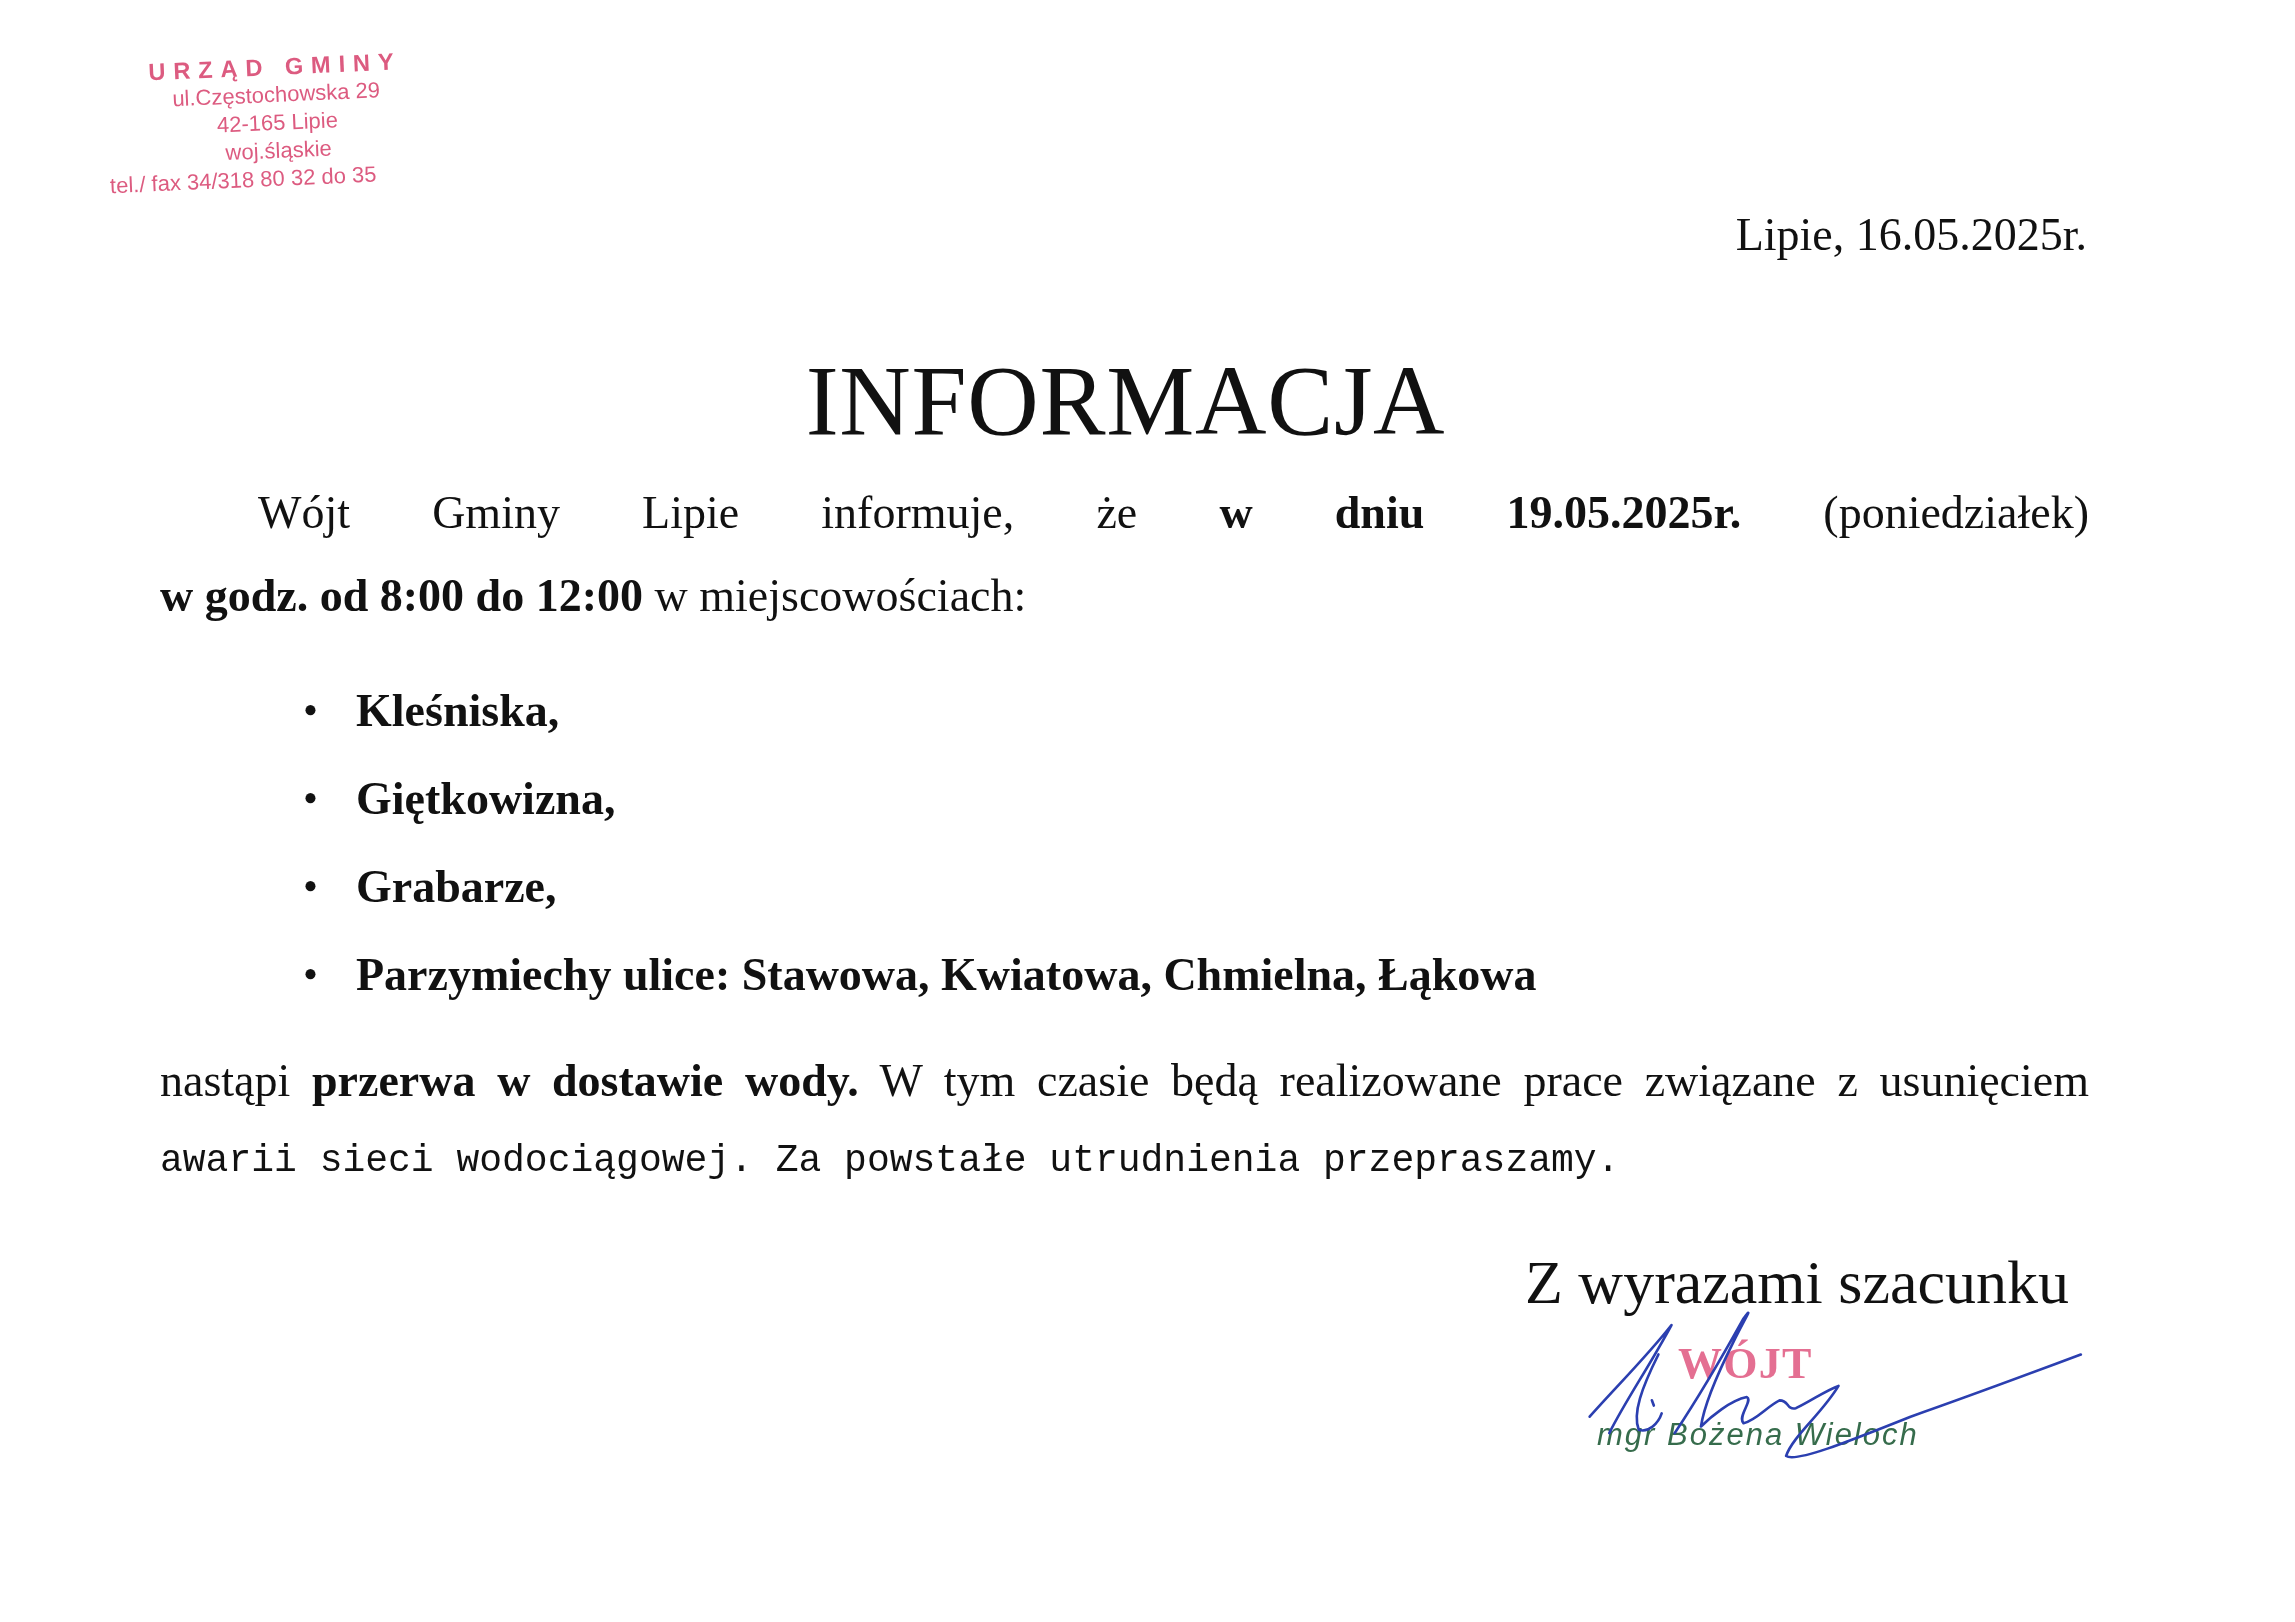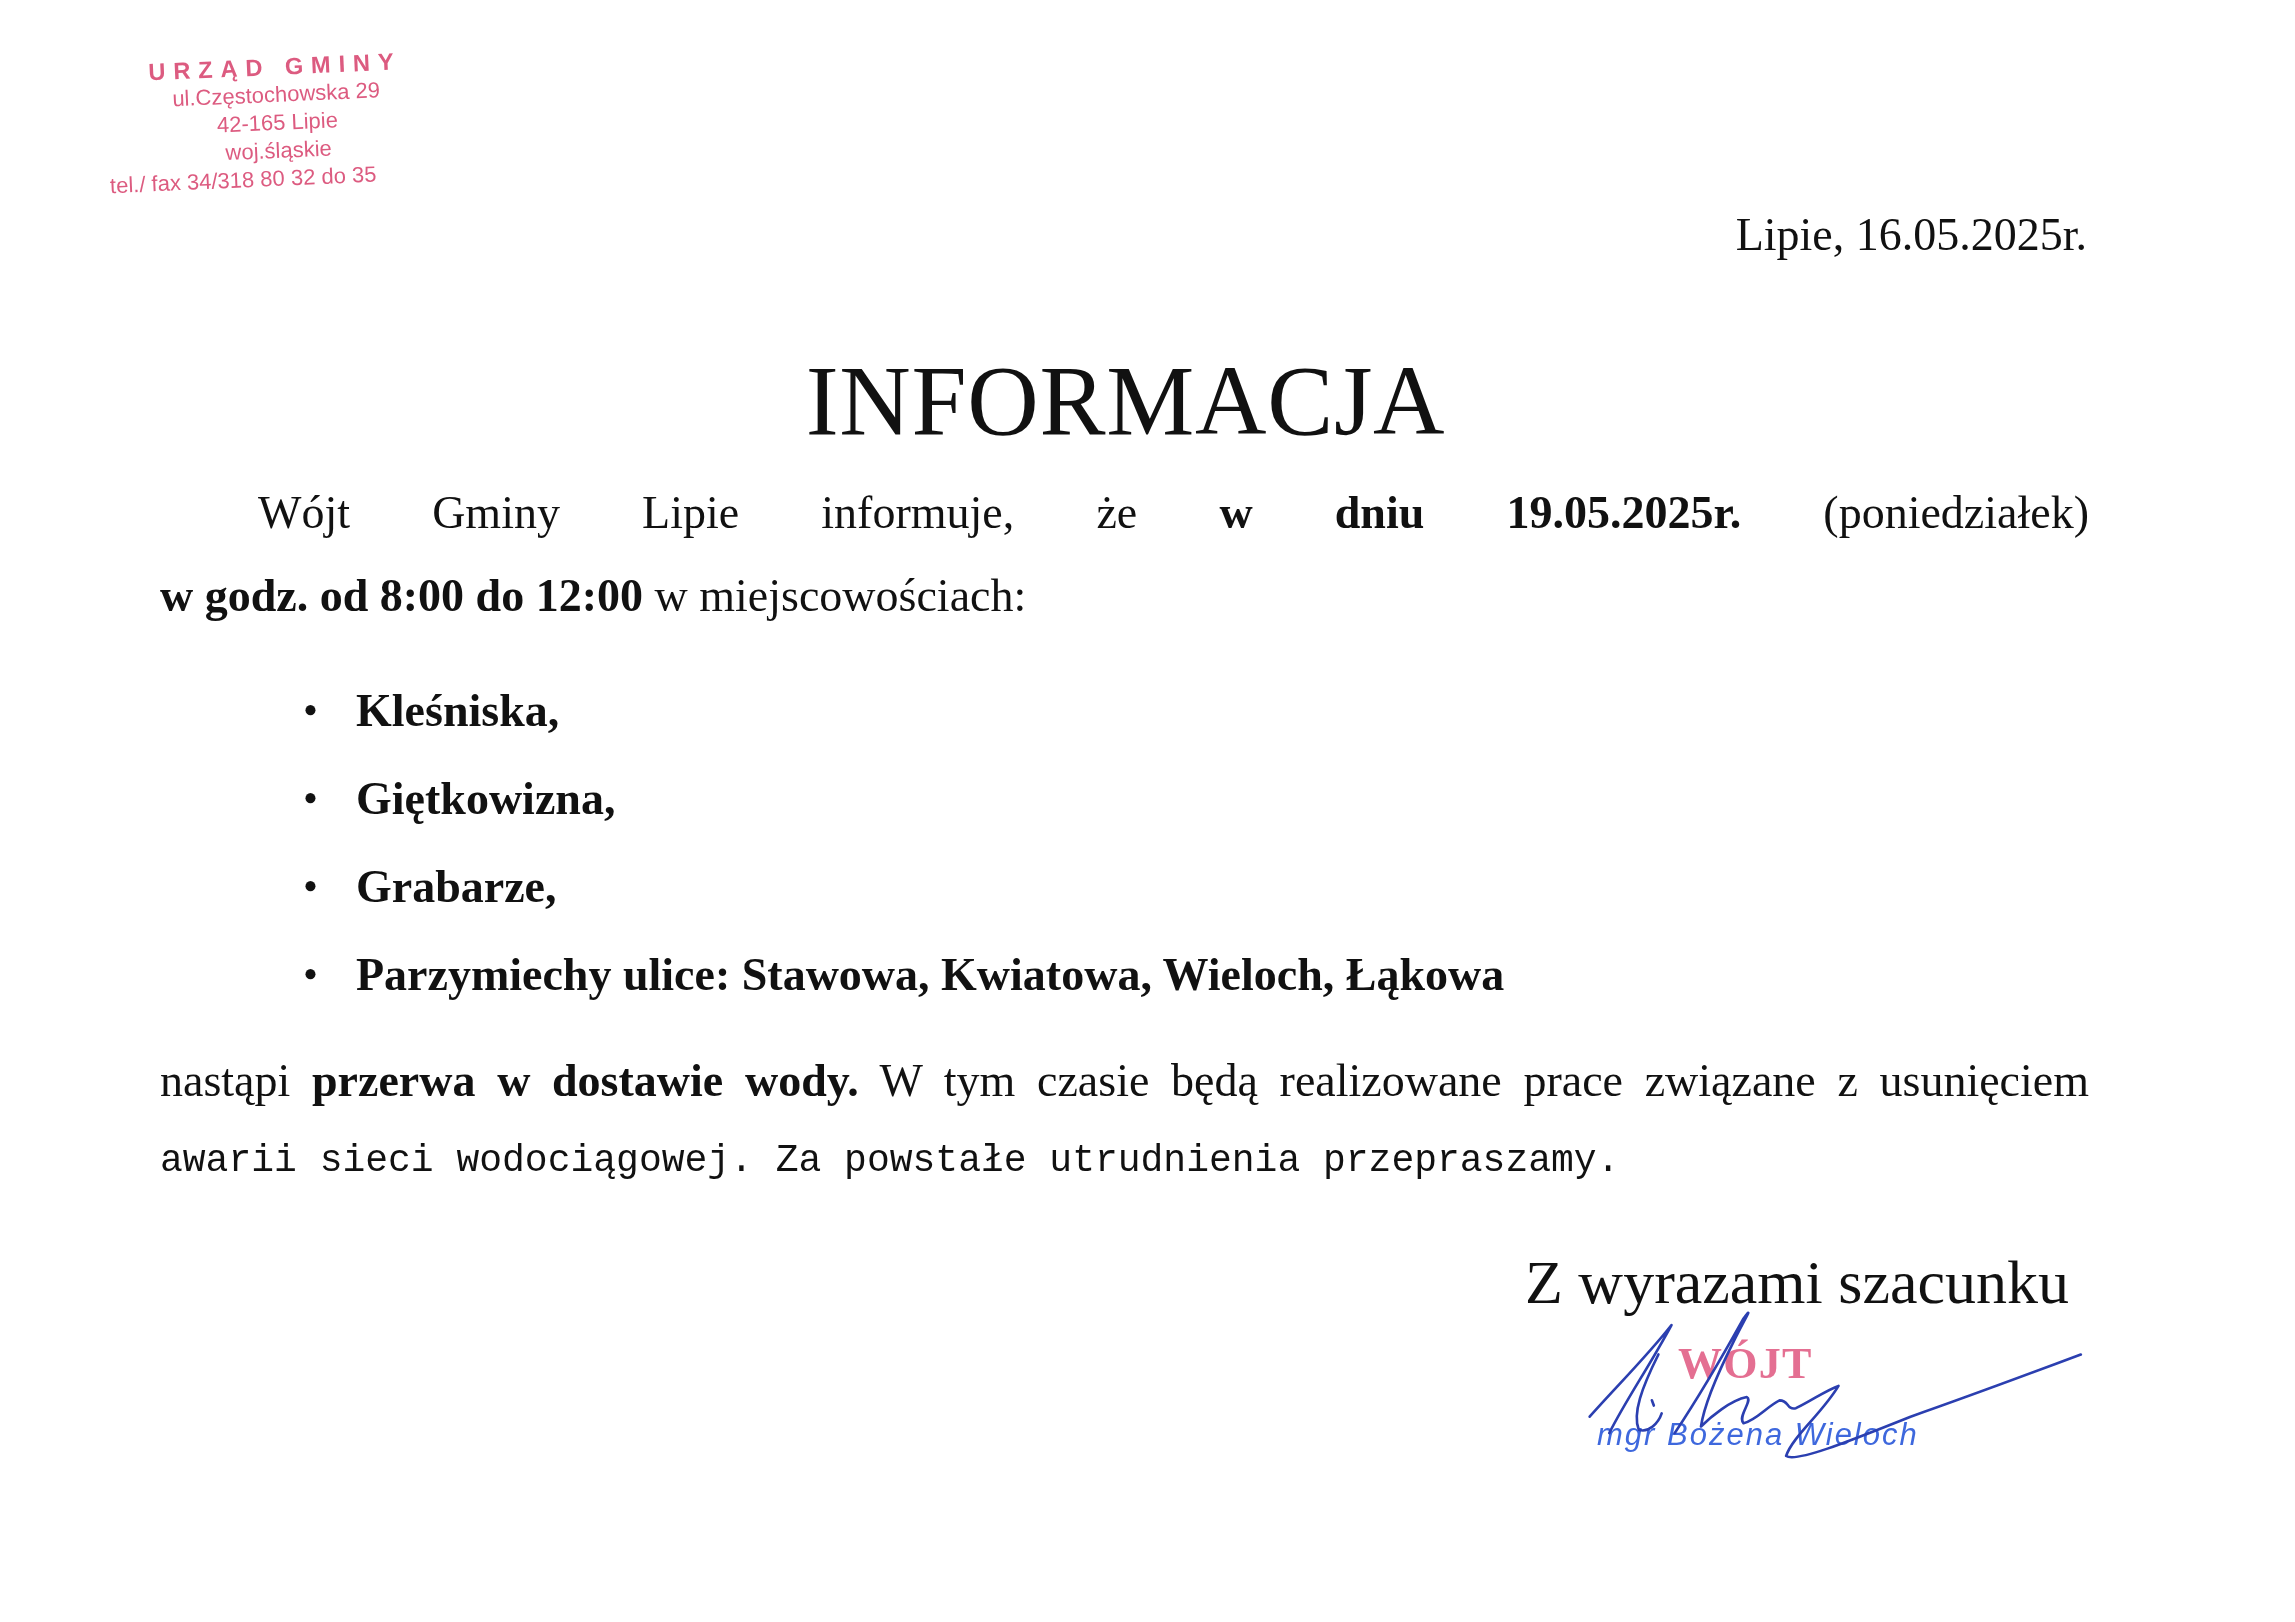--- a/index.html
+++ b/index.html
@@ -26,21 +26,21 @@
   .list li { height: 88px; font-size: 46px; font-weight: bold; display: flex; align-items: flex-start; white-space: nowrap; }
   .bullet { width: 52px; font-size: 37px; line-height: 59px; }
   .list li span.txt { line-height: 59px; }
   
   .p2-line1 { left: 160px; width: 1929px; top: 1054px; font-size: 46px; white-space: nowrap; text-align: justify; text-align-last: justify; }
   .p2-line2 { left: 160px; top: 1139px; font-size: 38px; white-space: nowrap; font-family: Liberation Mono, monospace; }
   .u { text-decoration-thickness: 3.9px; text-underline-offset: 6.5px; font-weight: bold; }
   
   .closing { left: 1525px; top: 1247px; font-size: 62px; white-space: nowrap; }
   .sig-stamp-title { left: 1678px; top: 1338px; font-size: 44px; font-weight: bold; color: #e0577f; opacity: 0.85; letter-spacing: 1.3px; }
-  .sig-stamp-name { left: 1597px; top: 1417px; font-size: 31px; color: #1d4ed8; opacity: 0.85; font-style: italic; font-family: "Liberation Sans", "DejaVu Sans", sans-serif; letter-spacing: 2px; }
+  .sig-stamp-name { left: 1597px; top: 1417px; font-size: 31px; color: #14532d; opacity: 0.85; font-style: italic; font-family: "Liberation Sans", "DejaVu Sans", sans-serif; letter-spacing: 2px; }
   .signature { left: 1570px; top: 1302px; width: 537px; height: 177px; }
 </style>
 </head>
 <body>
 
 <div class="abs stamp">
   <div class="line office">URZĄD GMINY</div>
   <div class="line">ul.Częstochowska 29</div>
   <div class="line">42-165 Lipie</div>
   <div class="line">woj.śląskie</div>
@@ -73,21 +73,21 @@
   <li>
       <span class="bullet">•</span>
       <span class="txt">Giętkowizna,</span>
     </li>
   <li>
       <span class="bullet">•</span>
       <span class="txt">Grabarze,</span>
     </li>
   <li>
       <span class="bullet">•</span>
-      <span class="txt">Parzymiechy ulice: Stawowa, Kwiatowa, Wieloch, Łąkowa</span>
+      <span class="txt">Parzymiechy ulice: Stawowa, Kwiatowa, Chmielna, Łąkowa</span>
     </li>
 </ul>
 
 <div class="abs p2-line1"><span>nastąpi </span><span class="u">przerwa w dostawie wody.</span><span> W tym czasie będą realizowane prace związane z usunięciem</span></div>
 
 <div class="abs p2-line2">awarii sieci wodociągowej. Za powstałe utrudnienia przepraszamy.</div>
 
 <div class="abs closing">Z wyrazami szacunku</div>
 
 <div class="abs sig-stamp-title">WÓJT</div>

